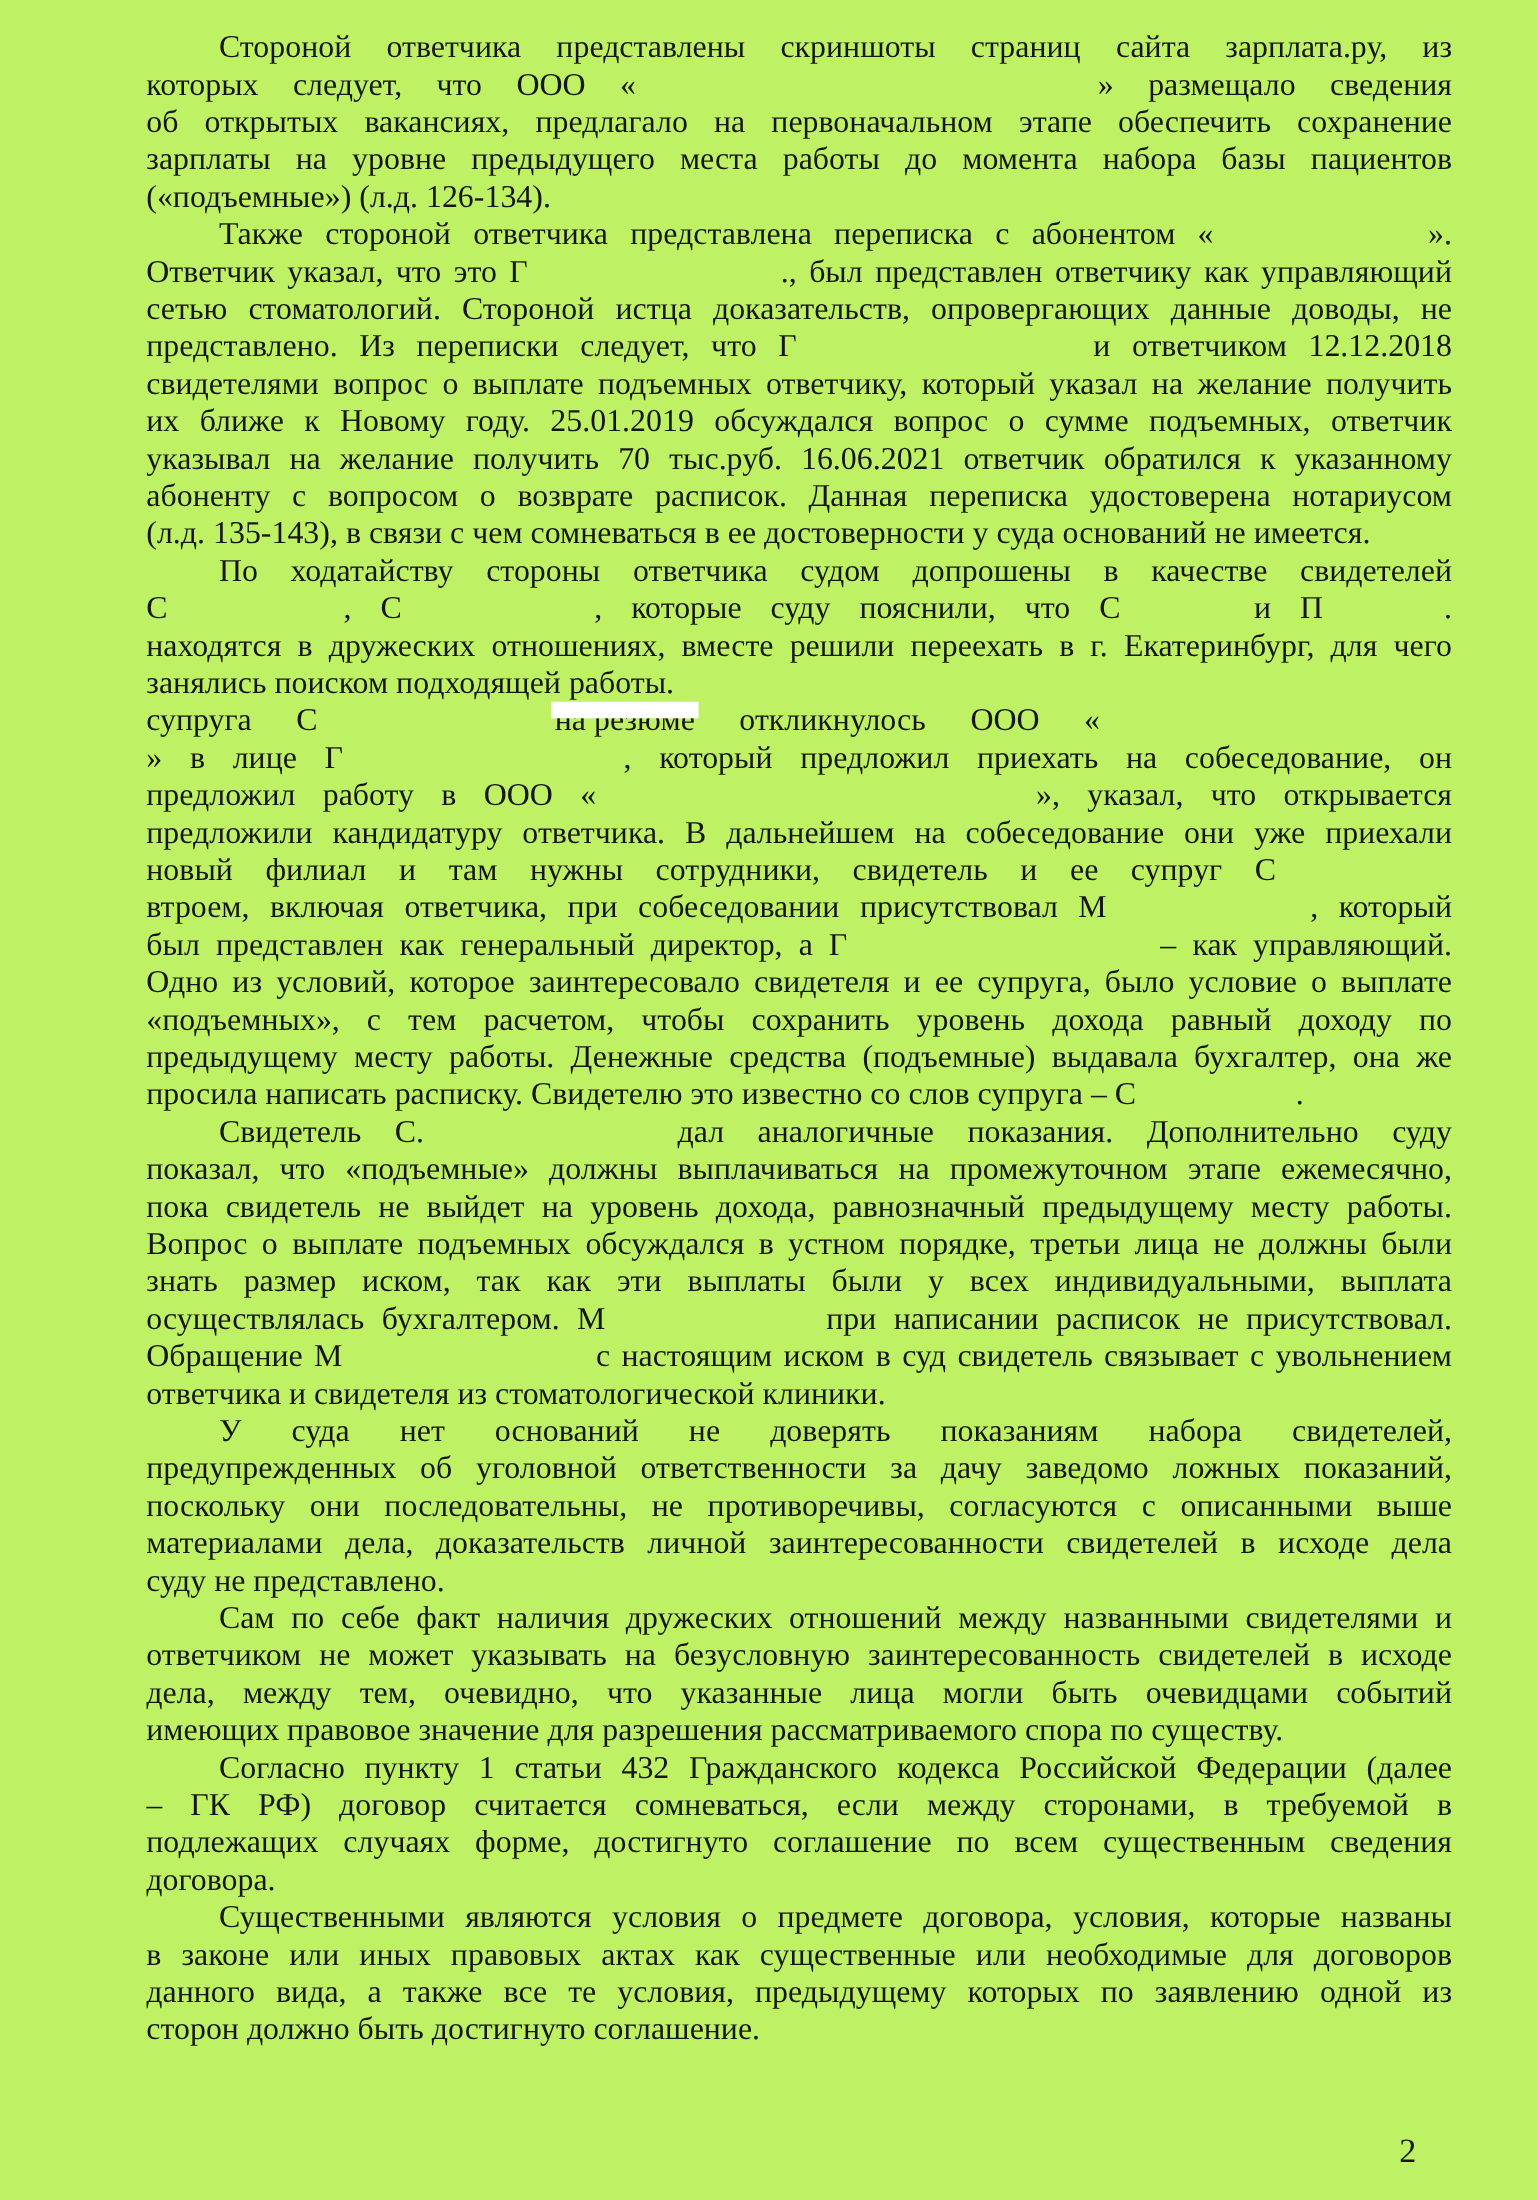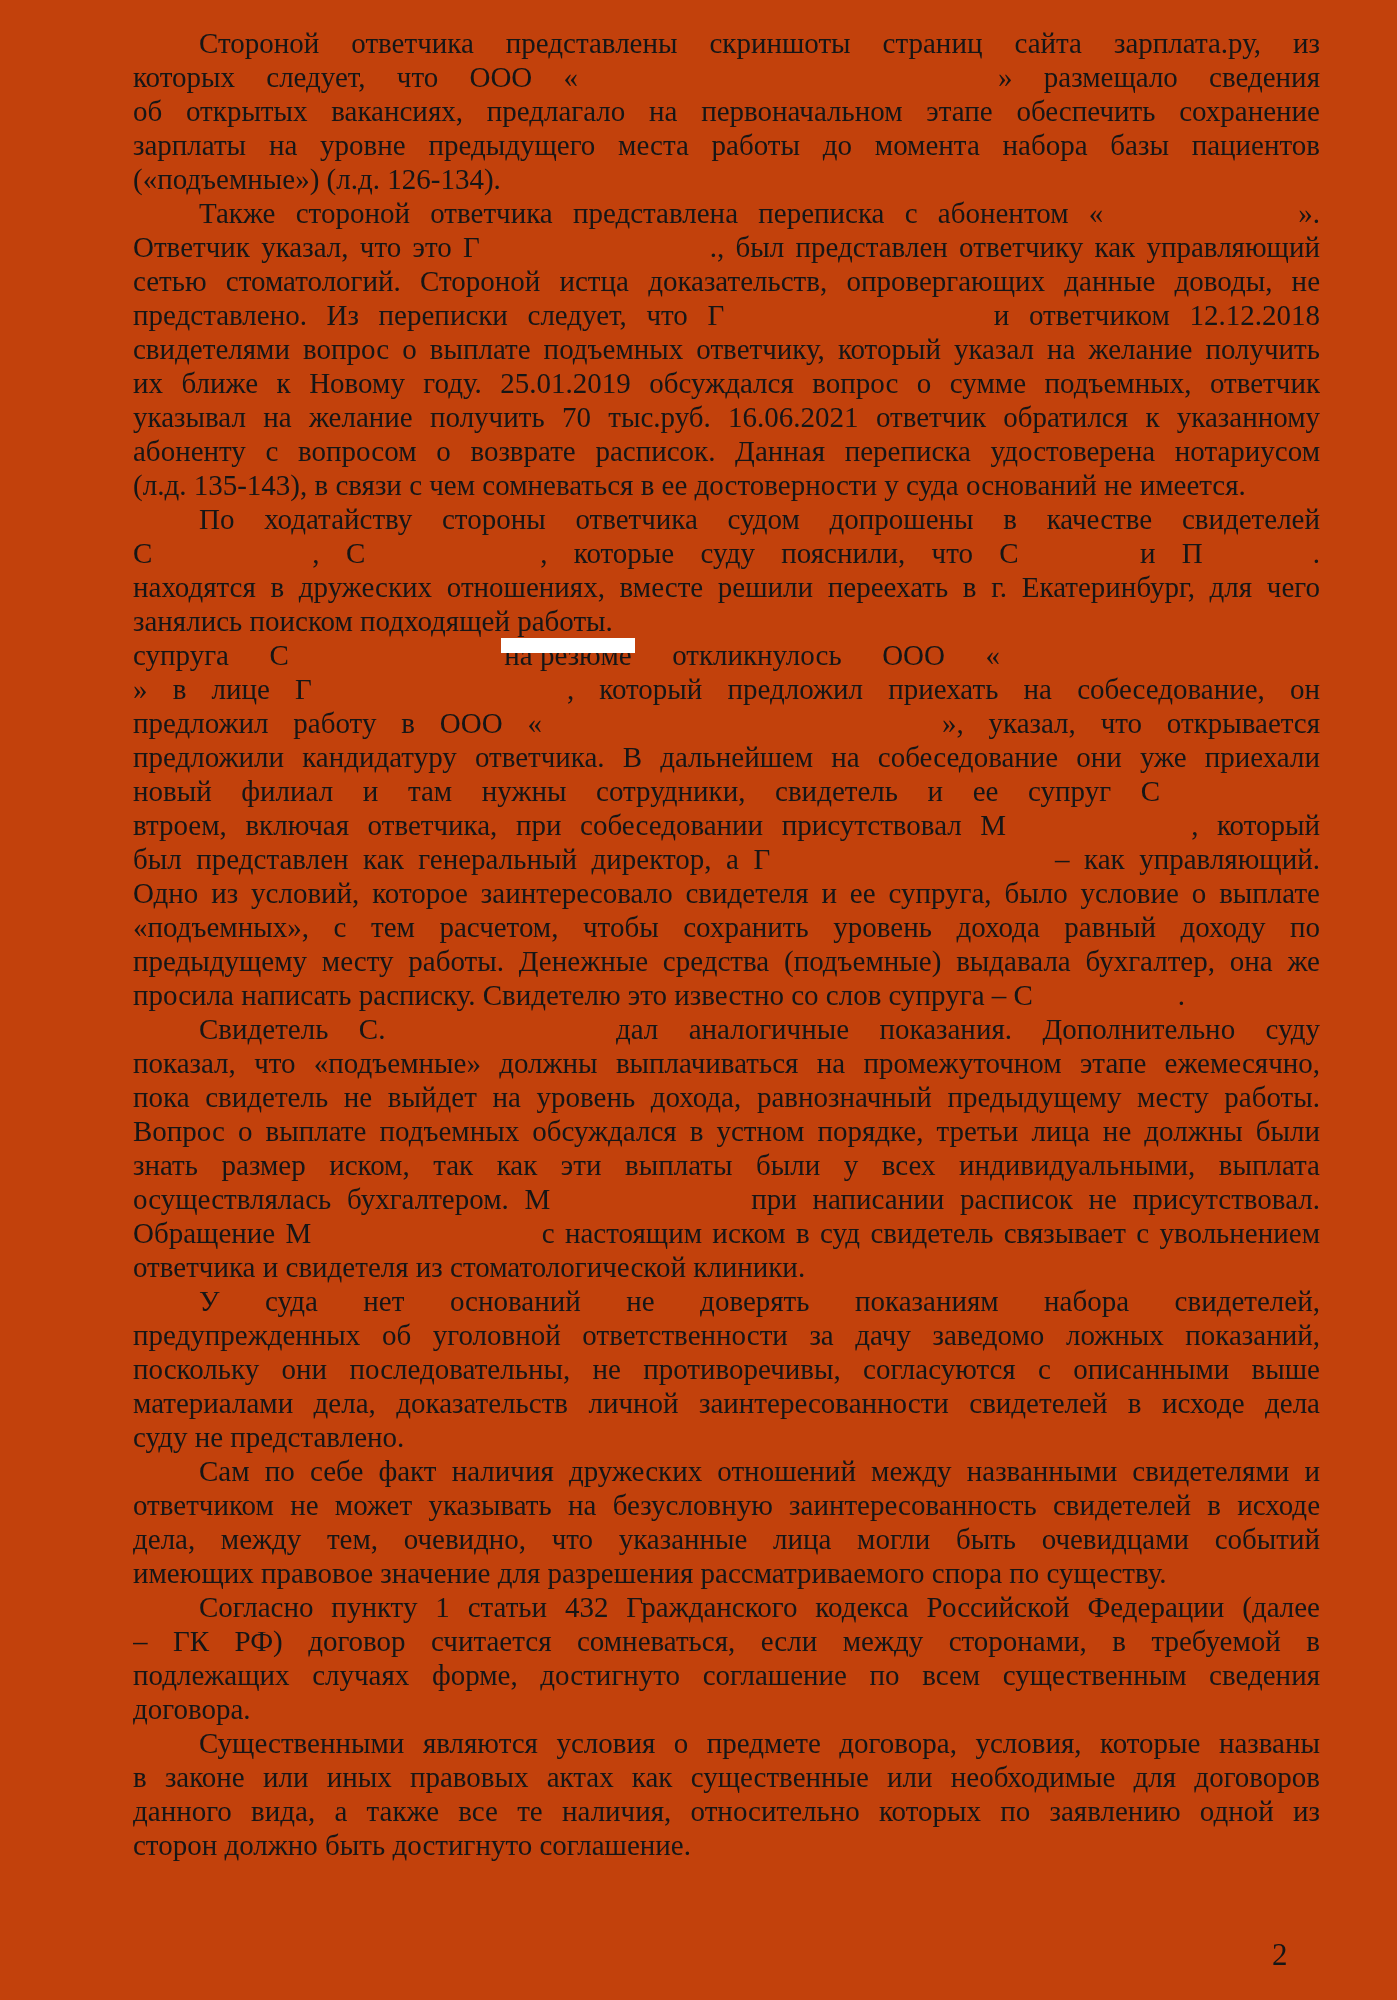--- a/index.html
+++ b/index.html
@@ -10,21 +10,21 @@
   body {
     width: 1397px;
     height: 2000px;
     position: relative;
     font-family: "Liberation Serif", "DejaVu Serif", serif;
     color: #161616;
   }
   .page {
     position: absolute;
     inset: 0;
-    background: #c2410c;
+    background: #bef264;
     overflow: hidden;
     text-decoration: underline;
   }
   .page-content {
     position: absolute;
     left: 133px;
     top: 26px;
     width: 1187px;
     font-size: 29px;
     line-height: 34px;
@@ -119,17 +119,17 @@
       <div class="line first">Сам по себе факт наличия дружеских отношений между названными свидетелями и</div>
       <div class="line">ответчиком не может указывать на безусловную заинтересованность свидетелей в исходе</div>
       <div class="line">дела, между тем, очевидно, что указанные лица могли быть очевидцами событий</div>
       <div class="line last">имеющих правовое значение для разрешения рассматриваемого спора по существу.</div>
       <div class="line first">Согласно пункту 1 статьи 432 Гражданского кодекса Российской Федерации (далее</div>
       <div class="line">– ГК РФ) договор считается сомневаться, если между сторонами, в требуемой в</div>
       <div class="line">подлежащих случаях форме, достигнуто соглашение по всем существенным сведения</div>
       <div class="line last">договора.</div>
       <div class="line first">Существенными являются условия о предмете договора, условия, которые названы</div>
       <div class="line">в законе или иных правовых актах как существенные или необходимые для договоров</div>
-      <div class="line">данного вида, а также все те наличия, относительно которых по заявлению одной из</div>
+      <div class="line">данного вида, а также все те условия, предыдущему которых по заявлению одной из</div>
       <div class="line last">сторон должно быть достигнуто соглашение.</div>
     </div>
   <div class="page-number">2</div>
 </div>
 
 </body></html>

